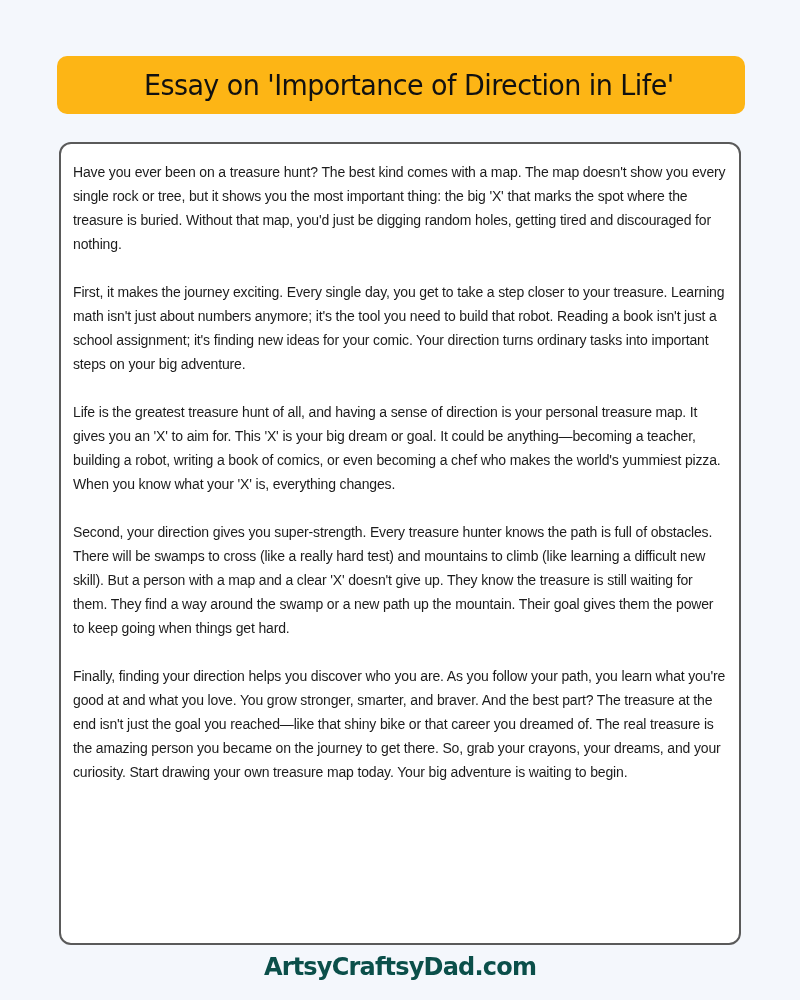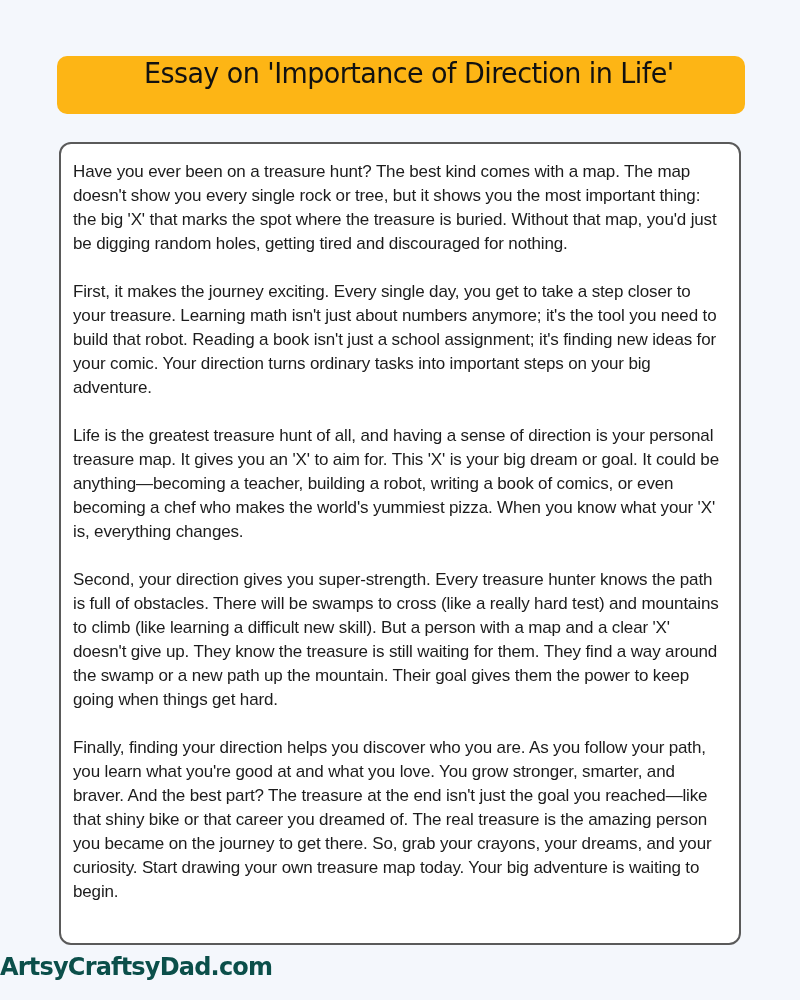--- a/index.html
+++ b/index.html
@@ -16,20 +16,21 @@
     }
     .title-box {
       position: absolute;
       left: 57px;
       top: 56px;
       width: 688px;
       height: 58px;
       background: #fdb515;
       border-radius: 10px;
       display: flex;
+      align-items: center;
       justify-content: center;
       padding-left: 16px;
     }
     .title-text {
       font-family: "DejaVu Sans", sans-serif;
       font-size: 29px;
       font-weight: 500;
       color: #111111;
       letter-spacing: -0.6px;
       white-space: nowrap;
@@ -41,32 +42,32 @@
       top: 142px;
       width: 682px;
       height: 803px;
       background: #ffffff;
       border: 2px solid #5a5a5a;
       border-radius: 12px;
       padding: 16px 12px 0 12px;
     }
     .para {
       font-family: "Liberation Sans", sans-serif;
-      font-size: 17px;
+      font-size: 14px;
       line-height: 24px;
       color: #1c1c1c;
       margin-bottom: 24px;
       letter-spacing: -0.15px;
     }
     .footer {
       position: absolute;
       left: 0;
       top: 953px;
       width: 800px;
-      text-align: left;
+      text-align: center;
       font-family: "DejaVu Sans", sans-serif;
       font-weight: bold;
       font-size: 24px;
       color: #0b4f4a;
       letter-spacing: -0.8px;
     }
   </style>
 </head>
 <body>
 

